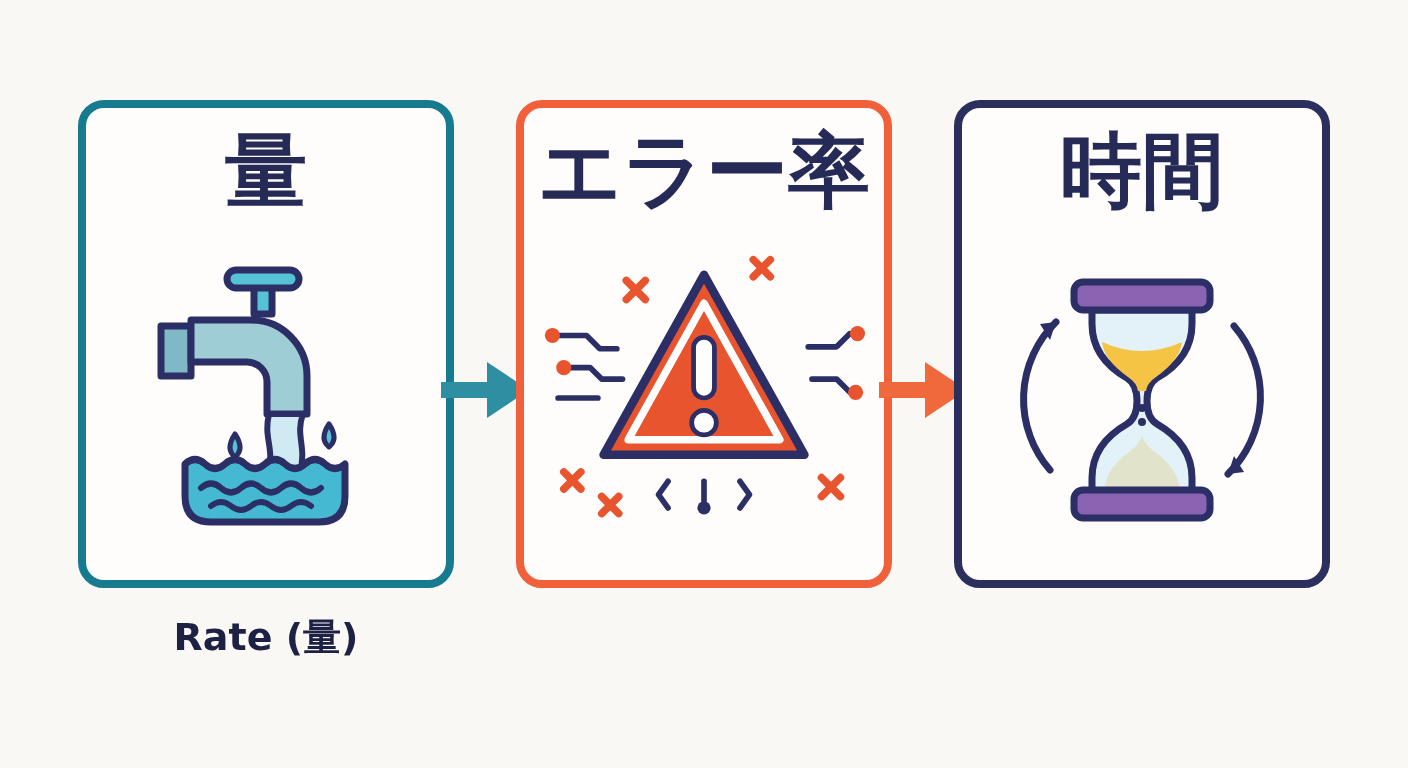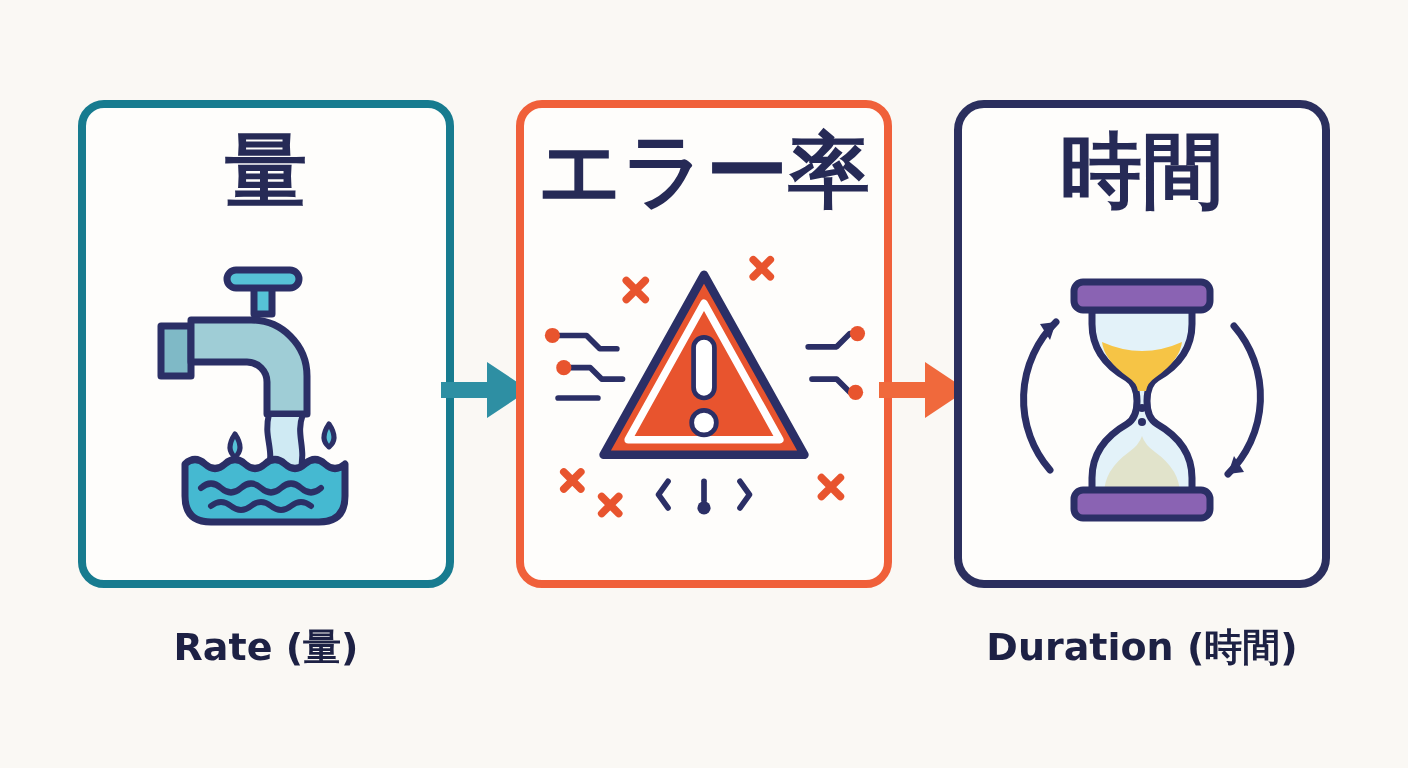--- a/index.html
+++ b/index.html
@@ -40,21 +40,21 @@
     white-space: nowrap;
   }
   .icon-area {
     flex: 1;
     display: flex;
     align-items: center;
     justify-content: center;
     width: 100%;
   }
   .caption {
-    margin-top: 34px;
+    margin-top: 24px;
     font-size: 38px;
     font-weight: 700;
     color: #1d2144;
     white-space: nowrap;
   }
   .arrow-col {
     width: 62px;
     display: flex;
     justify-content: center;
     margin-top: 252px;
@@ -151,21 +151,21 @@
     </div>
   </div>
 
   <div class="arrow-col">
     <svg width="96" height="76" viewBox="0 0 96 76">
       <path d="M4 30 L50 30 L50 10 L92 38 L50 66 L50 46 L4 46 Z" style="fill: rgb(240, 105, 60);"></path>
     </svg>
   </div>
 
   <div class="panel-group">
-    <div class="panel" style="border-color: rgb(43, 47, 94); border-radius: 30px;">
+    <div class="panel" style="border-color: rgb(43, 47, 94);">
       <div class="panel-title">時間</div>
       <div class="icon-area">
         <svg width="276" height="280" viewBox="0 0 276 280">
 
           <g stroke="#2b2f66" stroke-width="7" fill="none" stroke-linecap="round">
             <path d="M46 212 A108 108 0 0 1 52 64"></path>
             <path d="M230 68 A108 108 0 0 1 224 216"></path>
           </g>
           <path d="M52 64 l-16 2 l10 16 z" fill="#2b2f66"></path>
           <path d="M224 216 l16 -2 l-10 -16 z" fill="#2b2f66"></path>
@@ -177,16 +177,15 @@
           <path d="M98 84 Q138 102 178 84 Q176 102 152 119 Q143 125 142 133 L134 133 Q133 125 124 119 Q100 102 98 84 Z" fill="#f6c445"></path>
 
           <circle cx="138" cy="150" r="4" fill="#2b2f66"></circle>
           <circle cx="138" cy="164" r="4" fill="#2b2f66"></circle>
 
           <rect x="70" y="24" width="136" height="28" rx="9" fill="#8a63b3" stroke="#2b2f66" stroke-width="7"></rect>
           <rect x="70" y="232" width="136" height="28" rx="9" fill="#8a63b3" stroke="#2b2f66" stroke-width="7"></rect>
         </svg>
       </div>
     </div>
-    <div class="caption">Duration (時間)</div>
   </div>
 
 </div>
 
 </body></html>

